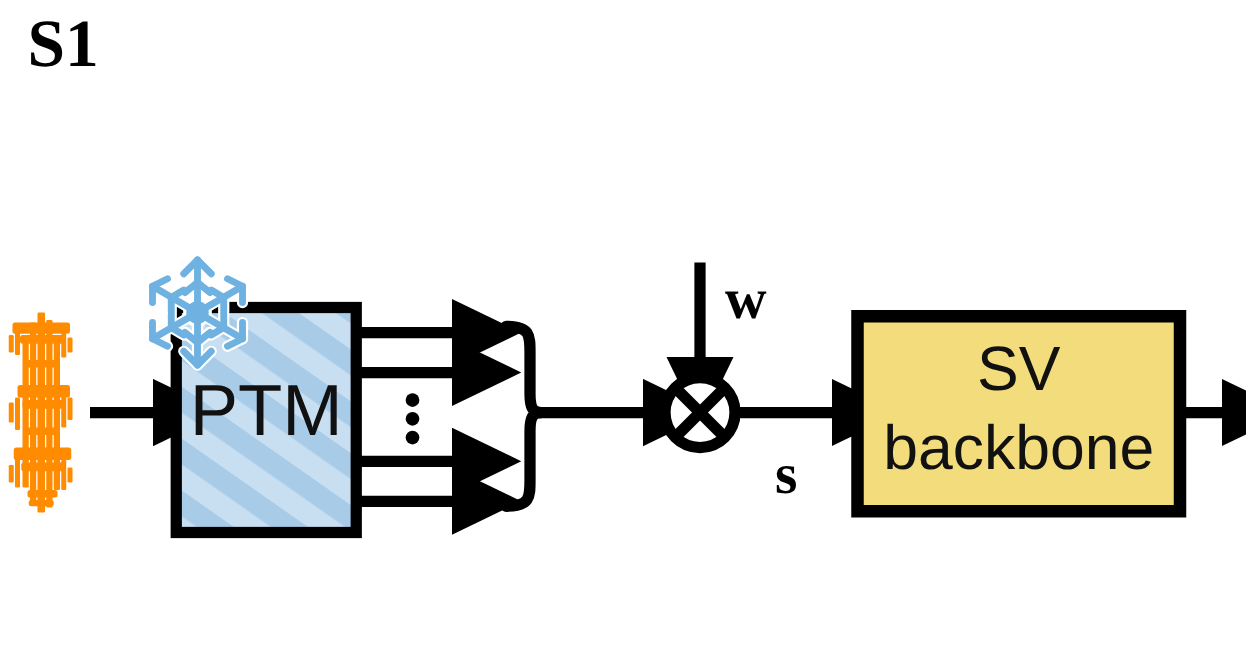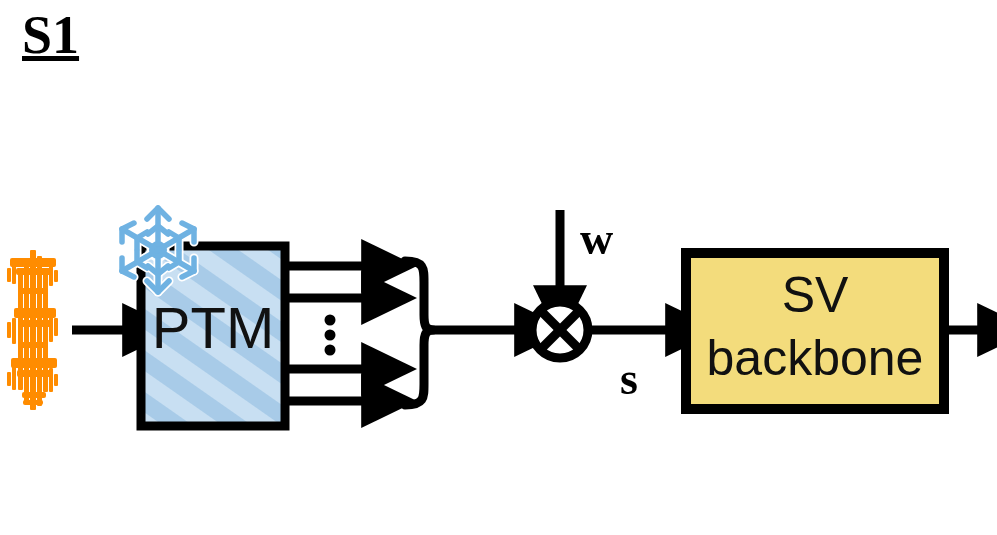--- a/index.html
+++ b/index.html
@@ -27,21 +27,20 @@
   .panel-label {
     position: absolute;
     left: 22px;
     top: 8px;
     font-family: "Liberation Serif", serif;
     font-weight: bold;
     font-size: 54px;
     color: #000000;
     letter-spacing: 0px;
     line-height: 1;
-    text-decoration: underline;
   }
   .blk-text {
     font-family: "Liberation Sans", sans-serif;
     fill: #111111;
   }
   .math-label {
     font-family: "Liberation Serif", serif;
     font-weight: bold;
     font-style: normal;
     fill: #000000;

